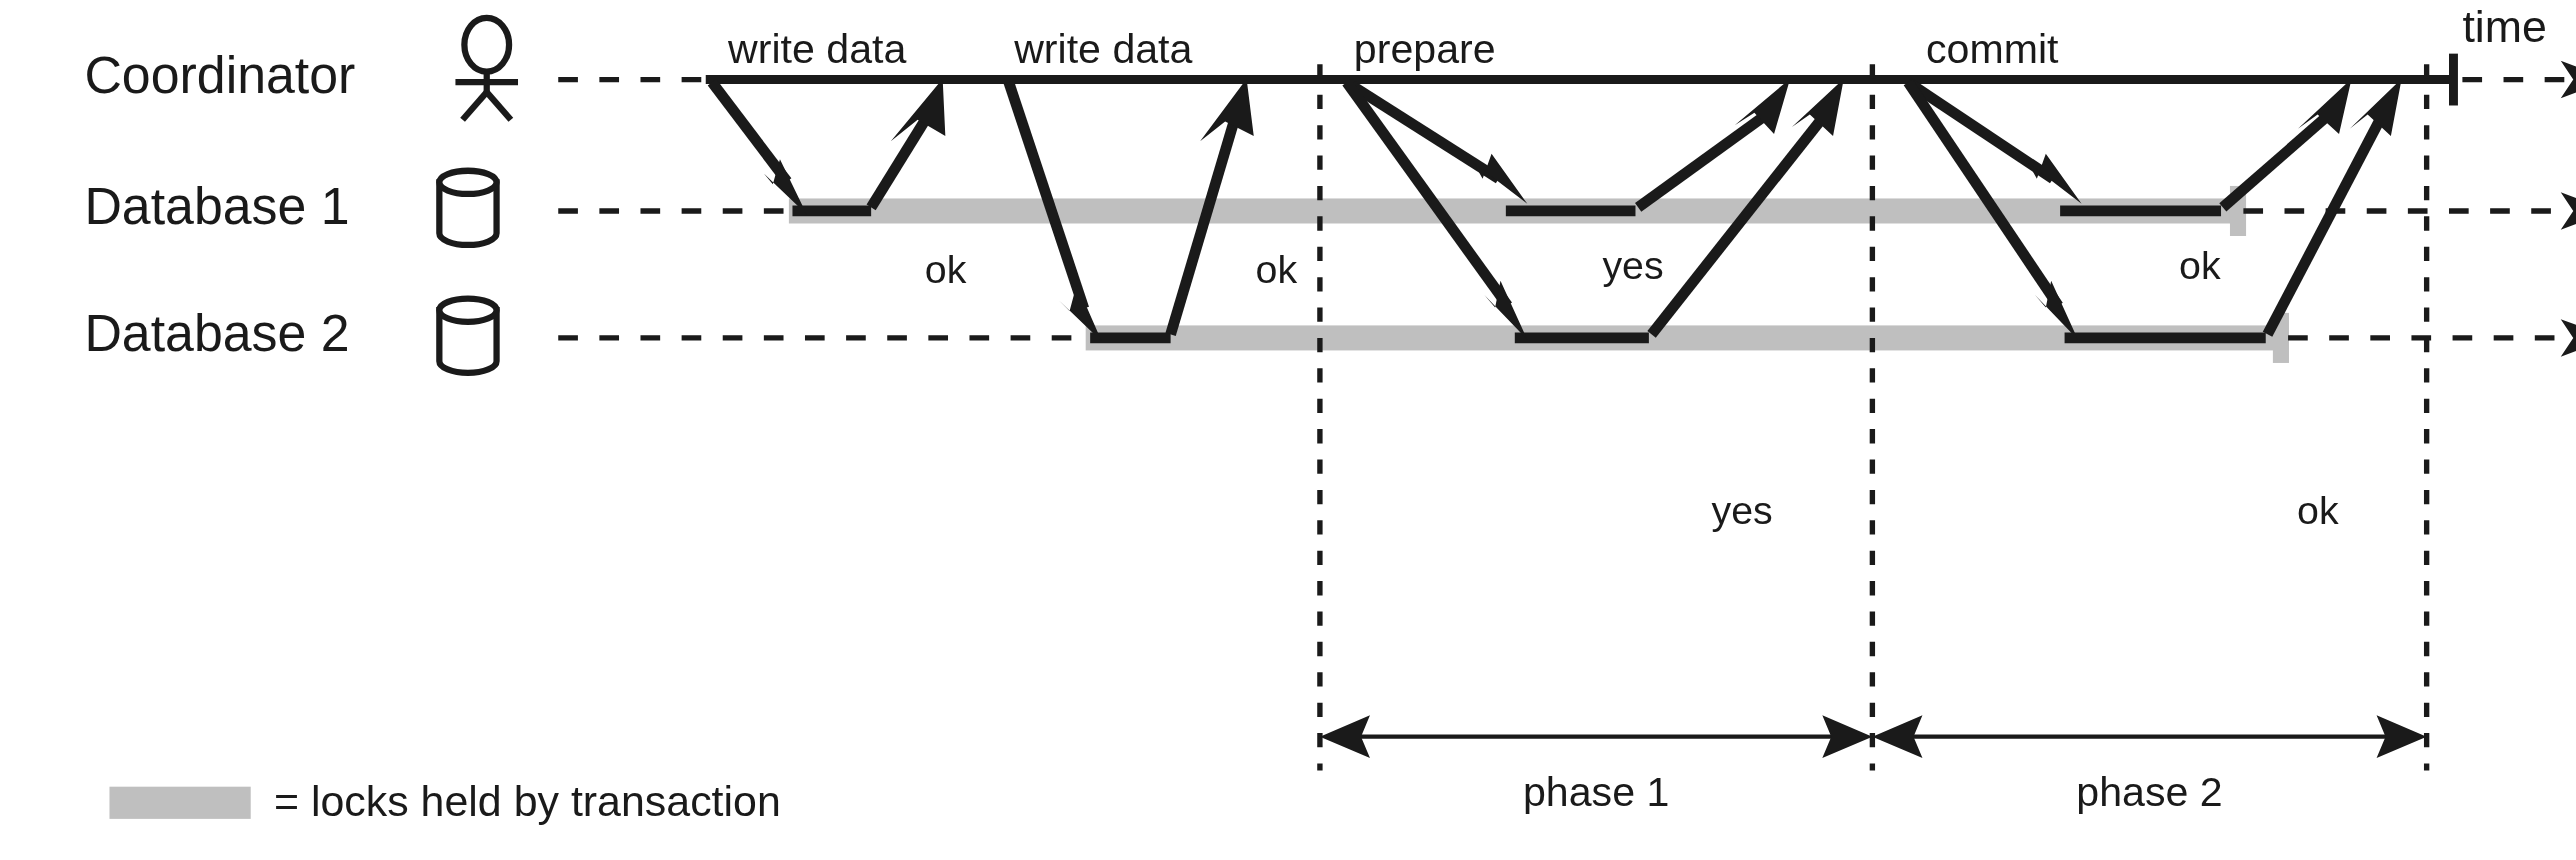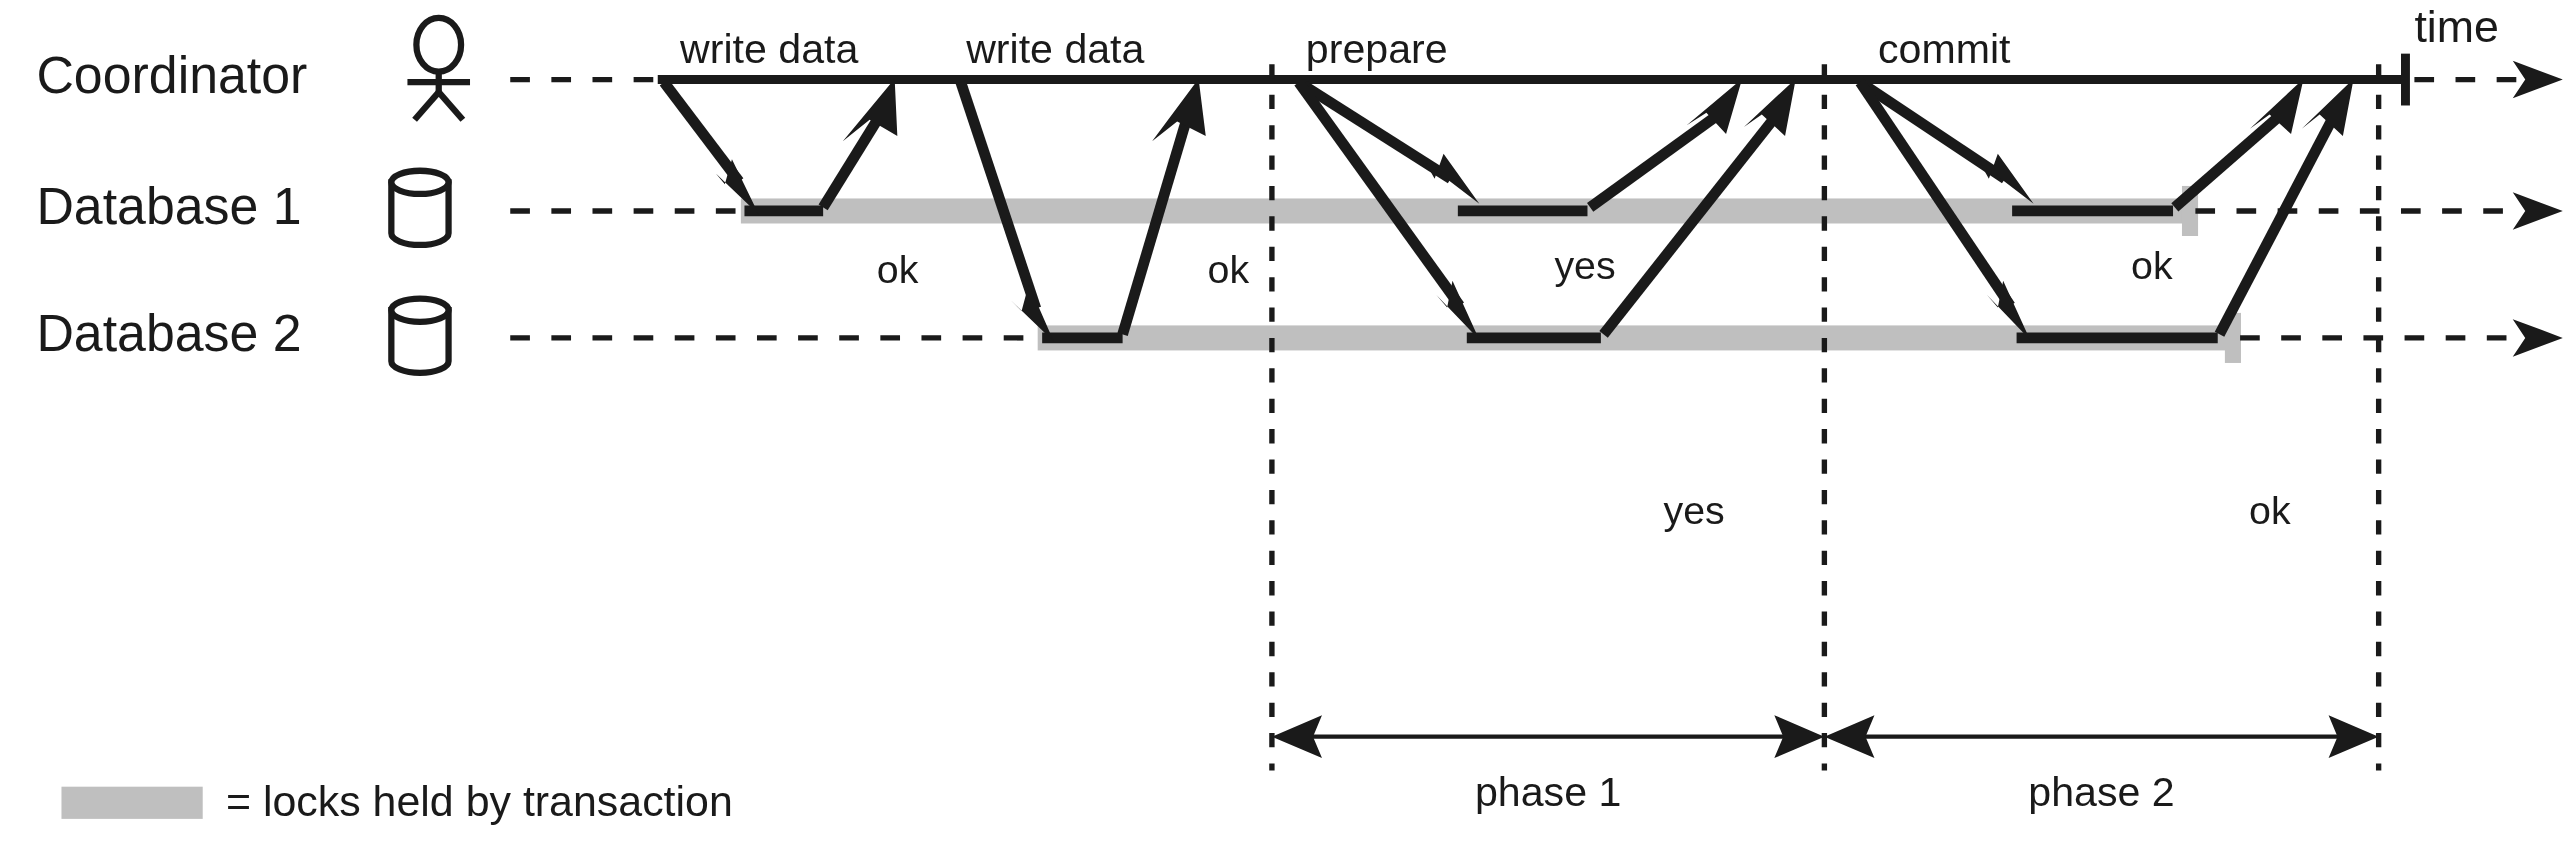--- a/index.html
+++ b/index.html
@@ -11,20 +11,21 @@
     width: 2576px;
     height: 860px;
     font-family: "Liberation Sans", sans-serif;
     overflow: hidden;
   }
   #diagram-root {
     position: relative;
     width: 2108px;
     height: 860px;
     background: #ffffff;
+    margin-left: 48px;
   }
   svg.canvas {
     position: absolute;
     top: 0;
     left: 0;
     width: 2576px;
     height: 860px;
     display: block;
   }
   .participant-label {

